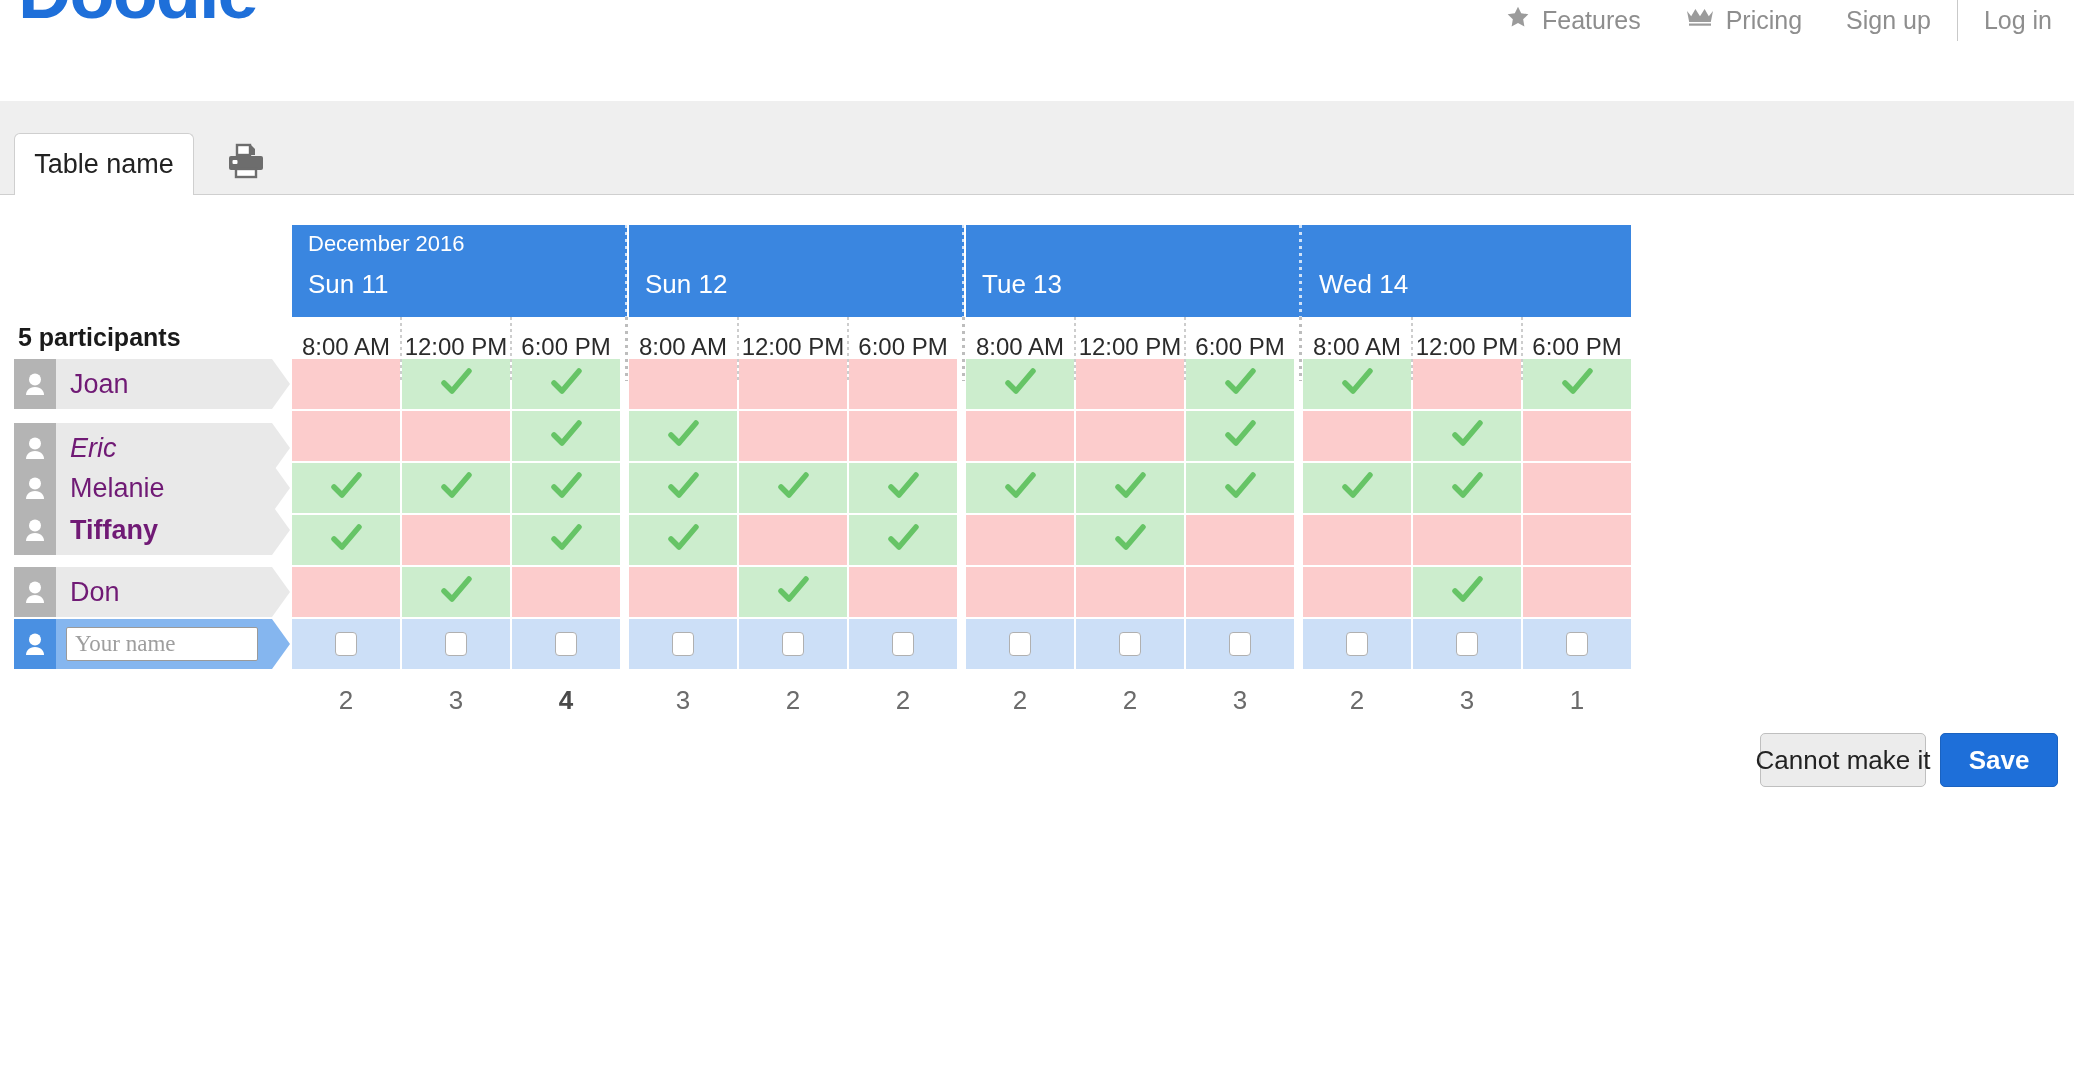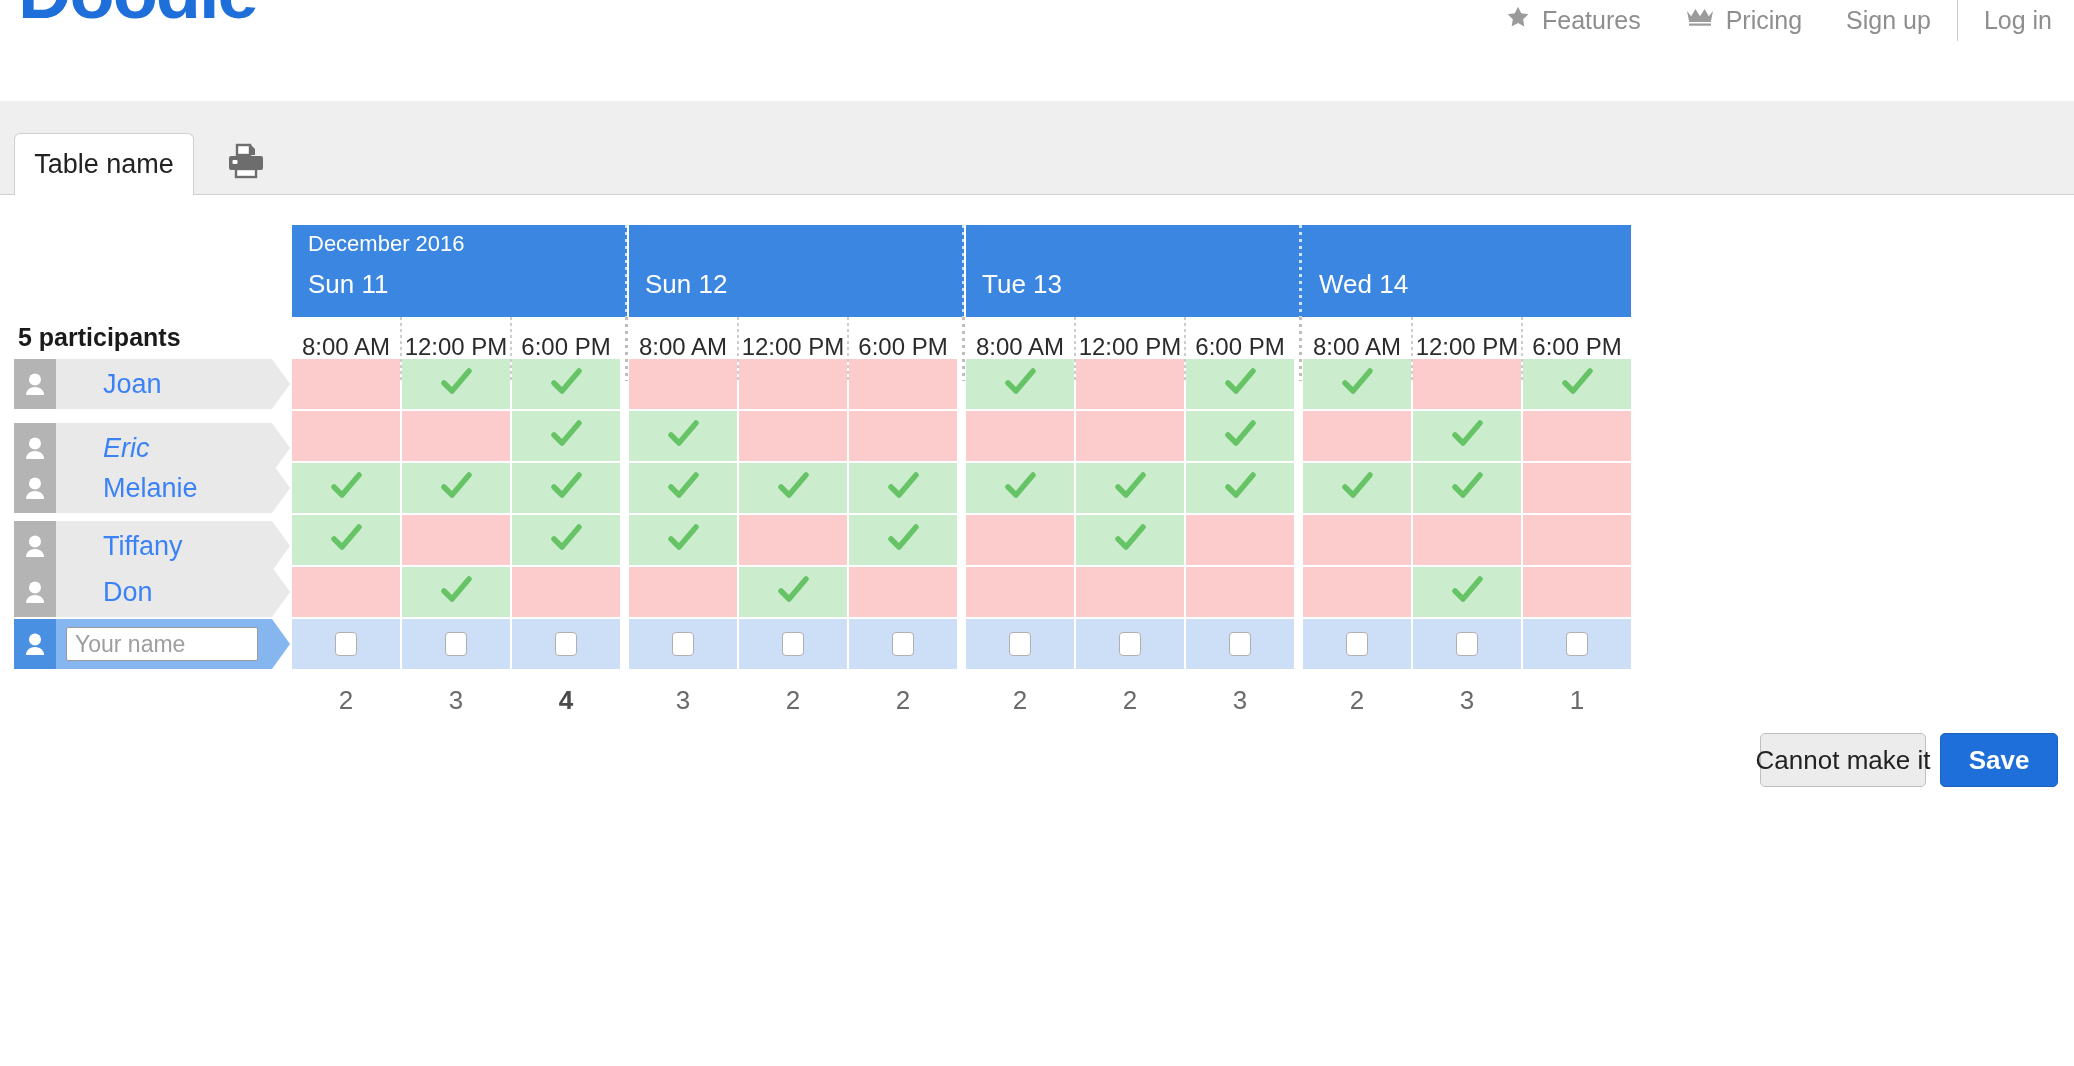--- a/index.html
+++ b/index.html
@@ -77,27 +77,27 @@
   }
   .name-shape.me { background:#85b6ef; }
   .avatar {
     position:absolute; left:0; top:0; width:42px; height:50px;
     background:#b4b4b4; display:flex; align-items:center; justify-content:center;
   }
   .avatar.me { background:#4a90e2; }
   .name-text {
     position:absolute; left:56px; top:0; height:50px;
     display:flex; align-items:center;
-    font-size:27px; color:#3b82f6; white-space:nowrap;margin-left:33px;
+    font-size:27px; color:#701a75; white-space:nowrap;
   }
   .name-input {
     position:absolute; left:52px; top:8px; width:192px; height:34px;
     border:1px solid #9a9a9a; background:#fff; border-radius:2px;
     font-size:23px; color:#14532d; padding:0 8px; box-sizing:border-box;
-    font-family:Liberation Sans, sans-serif; outline:none;
+    font-family:Liberation Serif, serif; outline:none;
   }
   .name-input::placeholder { color:#9e9e9e; }
 
   
   .grid { position:absolute; left:292px; top:0px; }
   .dayhdr-row { position:absolute; left:0; top:-60px; height:92px; }
   .dayhdr {
     position:absolute; top:0; height:92px; background:#3a86e0;
     box-sizing:border-box;
   }
@@ -253,21 +253,21 @@
           <div class="name-row" style="top: 178px;">
             <div class="name-shape"></div>
             <div class="avatar">
               <svg width="26" height="28" viewBox="0 0 26 28">
                 <circle cx="13" cy="9.5" r="6" fill="#ffffff"></circle>
                 <path d="M13 17c6 0 9 4 9 8H4c0-4 3-8 9-8z" fill="#ffffff"></path>
               </svg>
             </div>
             <div class="name-text">Melanie</div>
           </div>
-          <div class="name-row" style="top: 236px;">
+          <div class="name-row" style="top: 220px; font-weight: bold;">
             <div class="name-shape"></div>
             <div class="avatar">
               <svg width="26" height="28" viewBox="0 0 26 28">
                 <circle cx="13" cy="9.5" r="6" fill="#ffffff"></circle>
                 <path d="M13 17c6 0 9 4 9 8H4c0-4 3-8 9-8z" fill="#ffffff"></path>
               </svg>
             </div>
             <div class="name-text">Tiffany</div>
           </div>
           <div class="name-row" style="top: 282px;">

